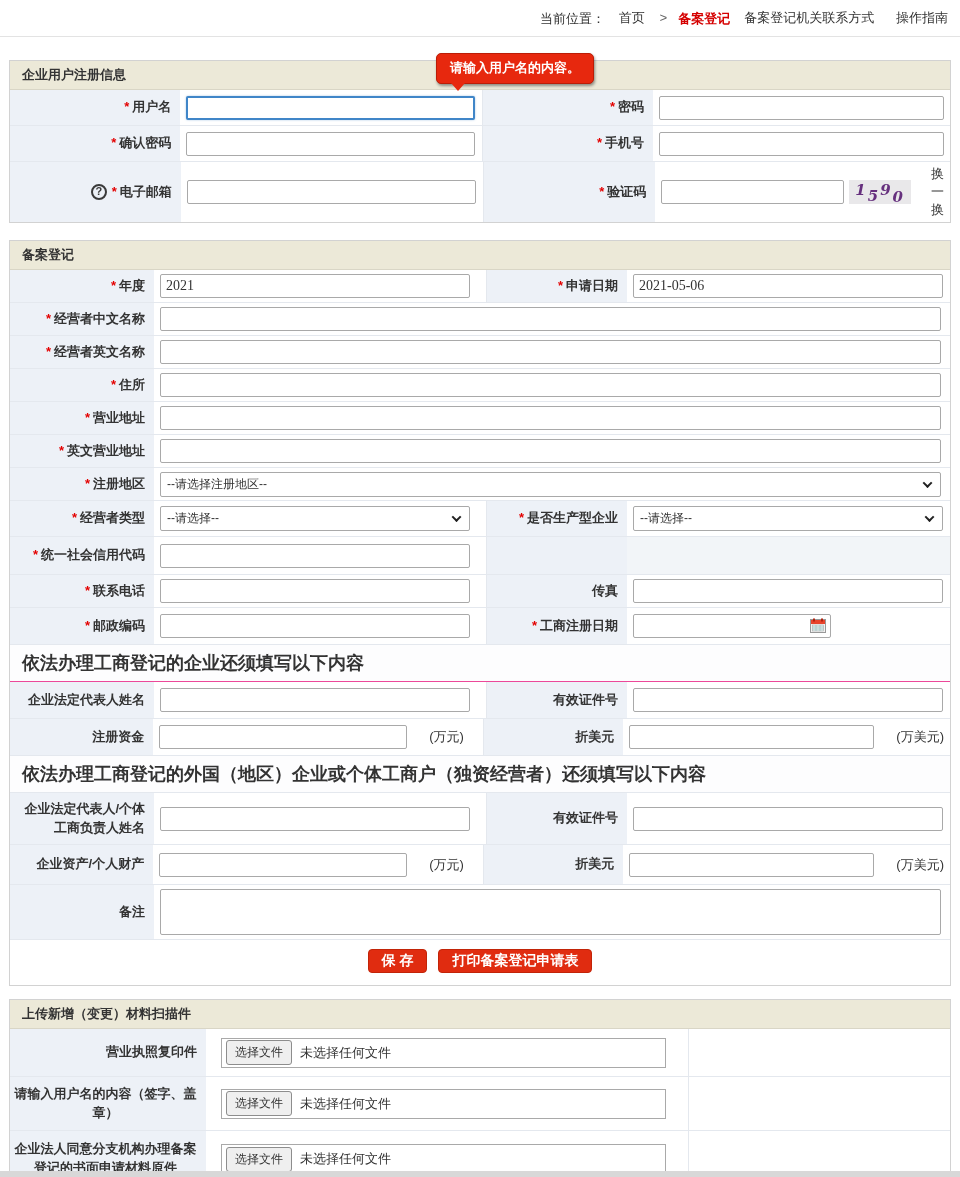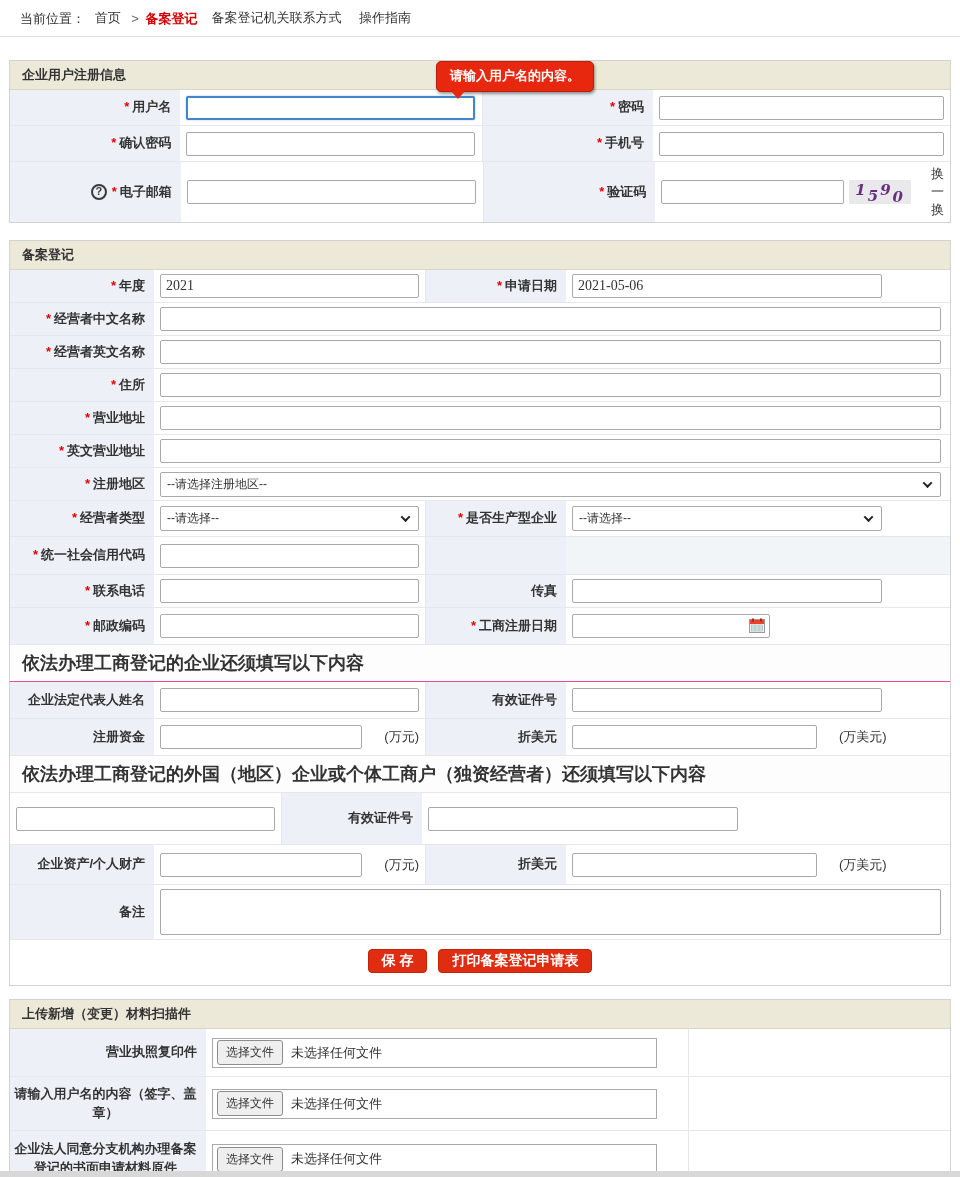--- a/index.html
+++ b/index.html
@@ -1,21 +1,21 @@
 <!DOCTYPE html>
 <html><head>
 <meta charset="utf-8">
 <style>
   * { margin:0; padding:0; box-sizing:border-box; }
   html,body { width:960px; height:1177px; background:#fff; overflow:hidden;
     font-family:"Liberation Sans","DejaVu Sans",sans-serif; color:#333; position:relative; }
 
   
-  .topbar { height:37px; display:flex; align-items:center; justify-content:flex-start;
-    padding:0 12px 0 20px; border-bottom:1px solid #e3e3e3; background:#fff; font-size:13px; }
+  .topbar { height:37px; display:flex; align-items:center; justify-content:flex-end;
+    padding:0 12px 0 20px; border-bottom:1px solid #e3e3e3; background:#fff; font-size:13px;font-family:Liberation Mono, monospace; }
   .topbar .left span { vertical-align:middle; }
   .crumb-home { color:#333; text-decoration:none; margin:0 4px 0 6px; cursor:pointer; }
   .crumb-sep { color:#666; margin:0 3px; }
   .crumb-cur { color:#d50000; font-weight:bold; }
   .top-links a { color:#333; text-decoration:none; margin-left:14px; cursor:pointer; }
 
   
   .section { border:1px solid #d2d2d2; margin:0 9px; background:#fff; }
   .sec1 { margin-top:23px; }
   .sec-hd { background:#ece9d8; border-bottom:1px solid #d9d6c6; padding:5px 12px;
@@ -62,39 +62,39 @@
   .date-wrap svg { position:absolute; right:5px; top:4px; cursor:pointer; }
 
   .subhd { padding:6px 12px; font-size:18px; font-weight:bold; color:#333; background:#fdfdfe; }
 
   .btnrow { display:flex; justify-content:center; align-items:center; gap:11px; padding:9px 0 12px; }
   .btn { background:#e02c10; border:1px solid #c22408; border-radius:4px; color:#fff;
     font-size:14px; font-weight:bold; padding:2px 13px; cursor:pointer; white-space:nowrap;
     font-family:inherit; }
 
   .file-box { width:445px; height:30px; border:1px solid #a9a9a9; background:#fff;
-    display:flex; align-items:center; padding:0 4px; }
+    display:flex; align-items:center; padding:0 4px;margin-left:9px; }
   .file-btn { border:1px solid #8d8d8d; background:#efefef; border-radius:3px; font-size:12px;
     color:#333; padding:3px 8px; cursor:pointer; white-space:nowrap; font-family:inherit; }
   .file-txt { font-size:13px; margin-left:8px; white-space:nowrap; }
   .empty-cell { flex:1; background:#fff; }
   .empty-lbl { background:#edf1f7; }
   .empty-gray { background:#f2f5f8; }
 
-  .tooltip { position:absolute; left:436px; top:61px; z-index:10; background:#e7280e;
+  .tooltip { position:absolute; left:436px; top:53px; z-index:10; background:#e7280e;
     border:1px solid #bb1d06; border-radius:5px; color:#fff; font-size:13px; font-weight:bold;
     padding:5px 13px 6px; box-shadow:1px 2px 3px rgba(0,0,0,.4); white-space:nowrap; }
   .tooltip:after { content:""; position:absolute; left:14px; bottom:-8px; width:0; height:0;
     border-left:7px solid transparent; border-right:7px solid transparent; border-top:8px solid #e7280e; }
 
   .bottom-strip { position:absolute; left:0; right:0; bottom:0; height:6px; background:#d8d8d8; }
 
   
   .c1-l1{width:171px}.c1-f1{width:303px}.c1-l2{width:172px}.c1-f2{flex:1}
-  .c2-l{width:144px}.c2-f1{width:271px}.c2-l2{width:141px}.c2-f2{flex:1}.c2-ffull{flex:1}
+  .c2-l{width:144px}.c2-f1{width:332px}.c2-l2{width:141px}.c2-f2{flex:1}.c2-ffull{flex:1}
   .cu-l{width:196px}.cu-f{width:482px}
 </style>
 </head>
 <body>
 
 <div class="topbar">
   <div class="left">
     <span>当前位置：</span>
     <a class="crumb-home">首页</a>
     <span class="crumb-sep">&gt;</span>
@@ -364,20 +364,23 @@
     </div>
     <div class="fld c2-f2">
       <input class="inp" style="width: 245px;">
       <span class="unit">(万美元)</span>
     </div>
   </div>
 
   <div class="subhd">依法办理工商登记的外国（地区）企业或个体工商户（独资经营者）还须填写以下内容</div>
 
   <div class="row h53" style="border-top:1px solid #e4e8ee">
+    <div class="lbl c2-l">
+      <span>企业法定代表人/个体工商负责人姓名</span>
+    </div>
     <div class="fld c2-f1">
       <input class="inp" style="width: 310px;">
     </div>
     <div class="lbl c2-l2 bl">
       <span>有效证件号</span>
     </div>
     <div class="fld c2-f2">
       <input class="inp" style="width: 310px;">
     </div>
   </div>

